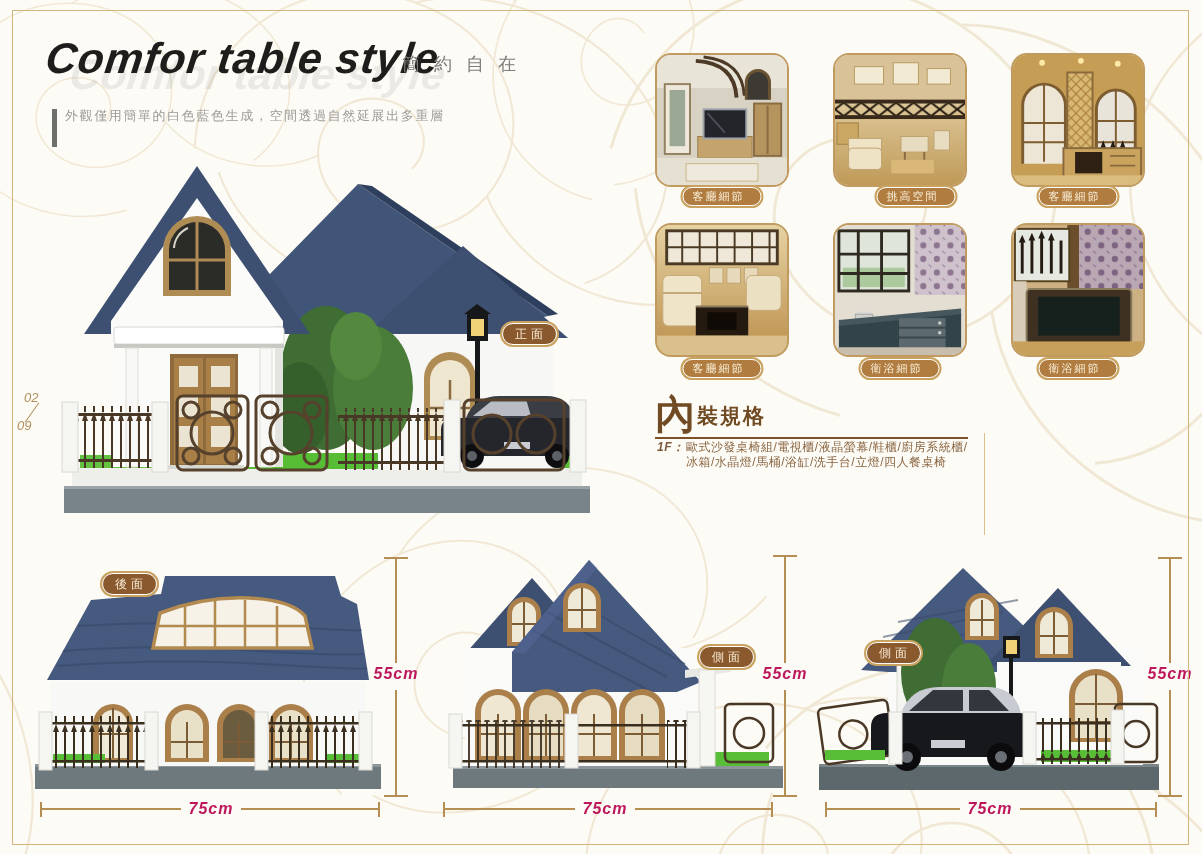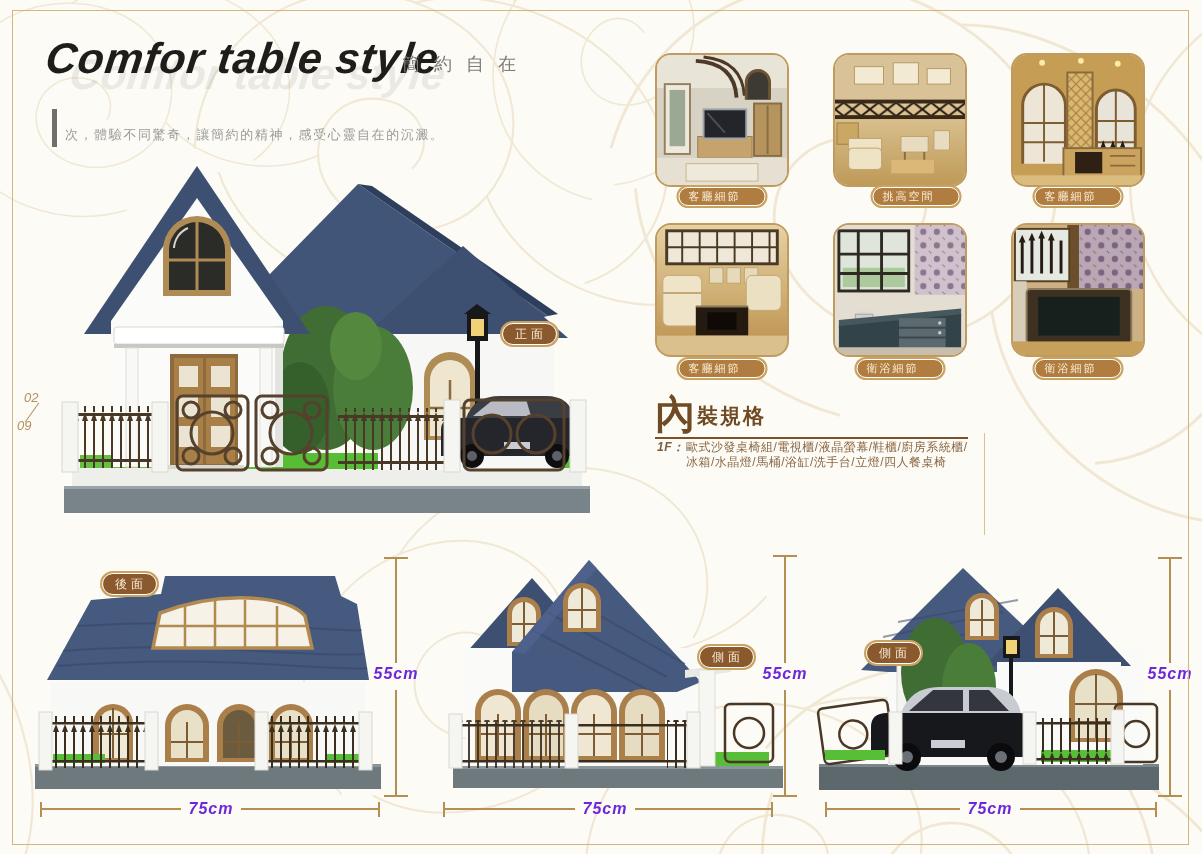--- a/index.html
+++ b/index.html
@@ -26,21 +26,21 @@
   
   .pagenum{color:#b1905e;font-style:italic;font-size:13px;}
   .pn-slash{left:20px;top:412px;width:24px;height:1px;background:#b1905e;transform:rotate(-55deg);}
 
   
   .badge{background:#8a5a2e;border:1px solid #fff;box-shadow:0 0 0 2px #c9a25f;
          border-radius:12px;color:#f7ead2;font-size:12px;letter-spacing:4px;
          padding:3px 9px 3px 12px;white-space:nowrap;line-height:14px;}
   .thumb-label{background:#b07c3f;border:1px solid #fff;box-shadow:0 0 0 2px #c9a25f;
          border-radius:11px;color:#f9efd9;font-size:11px;letter-spacing:2px;
-         padding:2px 24px 2px 9px;white-space:nowrap;line-height:13px;transform:translateX(-50%);}
+         padding:2px 16px 2px 9px;white-space:nowrap;line-height:13px;transform:translateX(-50%);}
 
   
   .thumb{width:134px;height:134px;border-radius:16px;border:2px solid #c09a5e;
          overflow:hidden;background:#e8dcc2;}
   .thumb svg{display:block;}
 
   
   .spec-head{left:655px;top:394px;display:flex;align-items:flex-end;color:#6f4a22;}
   .spec-head .big{font-size:40px;font-weight:bold;line-height:40px;}
   .spec-head .rest{font-size:21px;font-weight:bold;letter-spacing:2px;margin:0 0 4px 2px;}
@@ -51,21 +51,21 @@
   .spec-divider{left:984px;top:433px;width:1px;height:102px;background:#ddc08c;}
   .info{left:1001px;top:438px;color:#6f4a22;font-size:12.5px;line-height:17.5px;}
   .info .lbl{font-weight:bold;}
   .info .val{font-style:italic;font-weight:bold;letter-spacing:.3px;}
 
   
   .dimv-seg{position:absolute;width:2px;background:#b58e54;}
   .dimh-seg{position:absolute;height:2px;background:#b58e54;}
   .tickh{position:absolute;width:24px;height:2px;background:#b58e54;}
   .tickv{position:absolute;width:2px;height:15px;background:#b58e54;}
-  .dim-label{position:absolute;font-style:italic;font-weight:bold;color:#6d28d9;
+  .dim-label{position:absolute;font-style:italic;font-weight:bold;color:#be185d;
              font-size:16px;width:60px;text-align:center;letter-spacing:1px;}
 </style>
 </head>
 <body>
 
 <div id="page">
 
   <svg id="swirls" width="1202" height="854">
     <defs>
       <g id="flo" fill="none" stroke="#e9dcc0" stroke-width="1.4">
@@ -86,22 +86,21 @@
     <use href="#flo" transform="translate(430,120) scale(1.2) rotate(-60)"></use>
   </svg>
 
   <div class="frame"></div>
 
   <div class="abs z title-ghost">Comfor table style</div>
   <div class="abs z title-en">Comfor table style</div>
   <div class="abs z title-zh">簡約自在</div>
   <div class="abs z intro-bar"></div>
   <div class="abs z intro">
-    <br>
-    <span>次，體驗不同驚奇，讓簡約的精神，感受心靈自在的沉澱。</span>
+    <span>外觀僅用簡單的白色藍色生成，空間透過自然延展出多重層</span><br>
   </div>
 
   <div class="abs z pagenum" style="left:24px;top:390px;">02</div>
   <div class="abs z pn-slash"></div>
   <div class="abs z pagenum" style="left:17px;top:418px;">09</div>
 
   <div class="abs z" style="left:26px;top:156px;width:578px;height:372px;">
     <svg width="578" height="372" viewBox="0 0 578 372">
       <defs>
         <pattern id="pbF" width="9" height="64" patternUnits="userSpaceOnUse">

